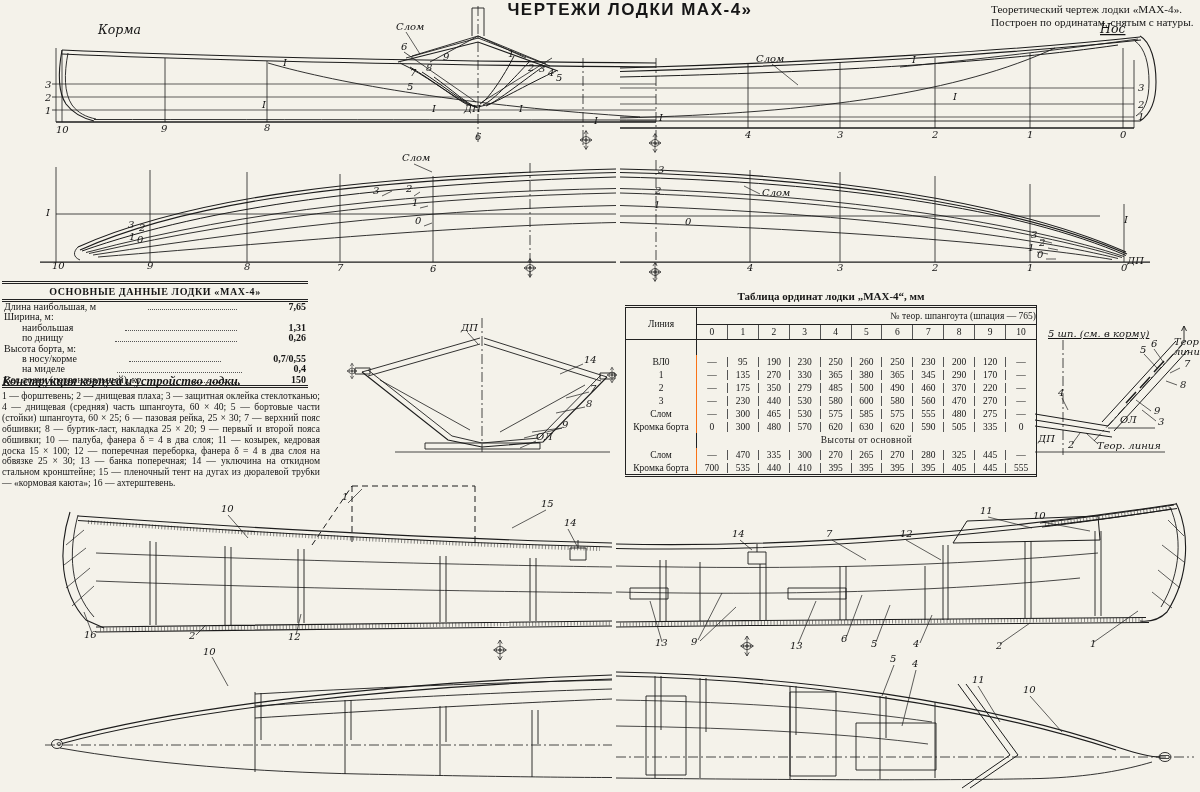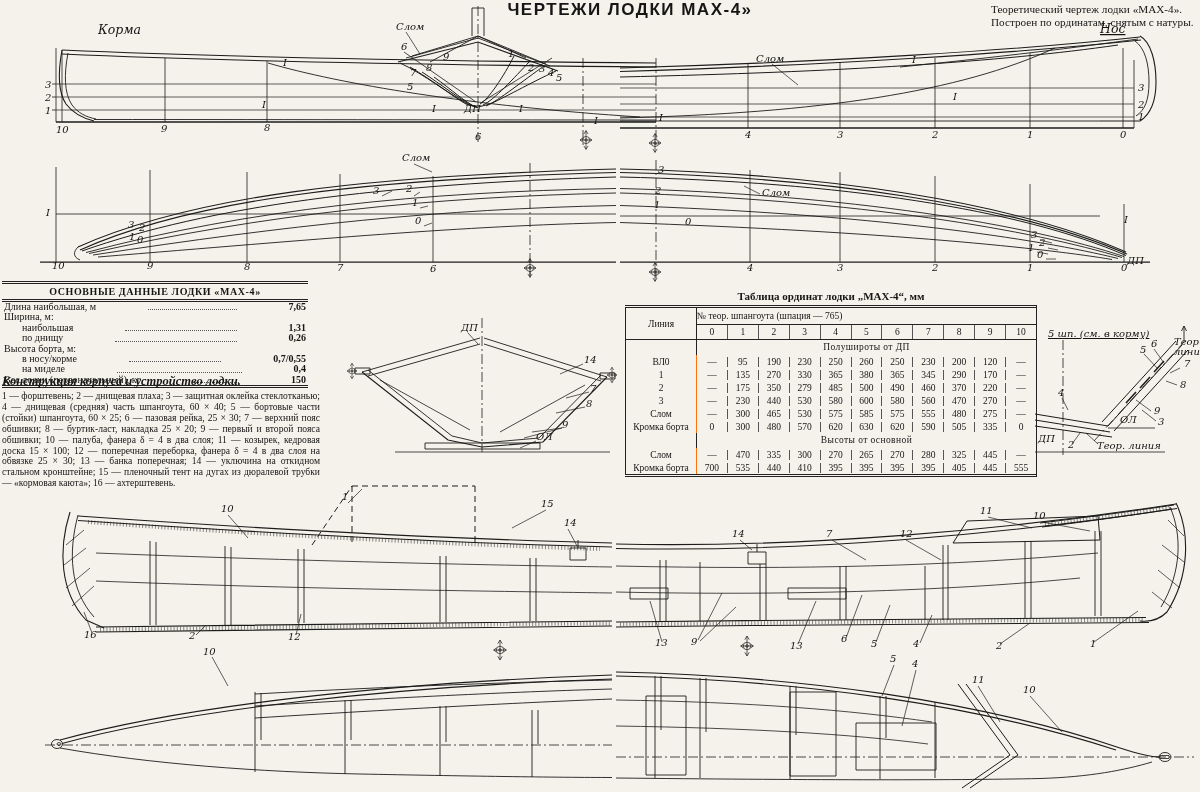--- a/index.html
+++ b/index.html
@@ -35,21 +35,21 @@
   .constr{left:2px;top:374px;width:318px;}
   .constr-h{font-style:italic;font-size:12.5px;font-weight:bold;margin-bottom:2px;}
   .constr-t{font-size:9.6px;line-height:10.9px;text-align:justify;}
   
   .otitle{left:625px;top:290px;width:412px;text-align:center;font-weight:bold;font-size:11px;}
   .otable{left:625px;top:305px;width:410px;border:1px solid #222;border-top:3px double #222;
           border-bottom:3px double #222;font-size:9.5px;background:transparent;}
   .ohead{display:flex;border-bottom:1.5px solid #222;}
   .oline{width:70px;border-right:1px solid #222;display:flex;align-items:center;justify-content:center;}
   .oright{flex:1;}
-  .ostations{text-align:left;border-bottom:1px solid #222;padding:3px 0;}
+  .ostations{text-align:right;border-bottom:1px solid #222;padding:3px 0;}
   .ocells{display:flex;}
   .onums .ocell{padding:2px 0;}
   .ocell{flex:1;text-align:center;}
   .ocell:not(:first-child){border-left:1px solid #555;}
   .orow{display:flex;min-height:13px;align-items:center;}
   .orow .olabel{width:70px;border-right:1px solid #f97316;align-self:stretch;display:flex;
                 align-items:center;justify-content:center;white-space:nowrap;}
   .orow .ocells{flex:1;align-self:stretch;align-items:center;}
   .secrow{display:flex;min-height:15px;}
   .secrow .olabel{width:70px;border-right:1px solid #222;}
@@ -450,21 +450,20 @@
           <div class="ocell">7</div>
           <div class="ocell">8</div>
           <div class="ocell">9</div>
           <div class="ocell">10</div>
         </div>
     </div>
   </div>
 
   <div class="secrow">
     <div class="olabel"></div>
-    <div class="osecname">Полушироты от ДП</div>
   </div>
   <div>
 
   <div class="orow">
       <div class="olabel">ВЛ0</div>
       <div class="ocells">
 
       <div class="ocell">—</div>
           <div class="ocell">95</div>
           <div class="ocell">190</div>

